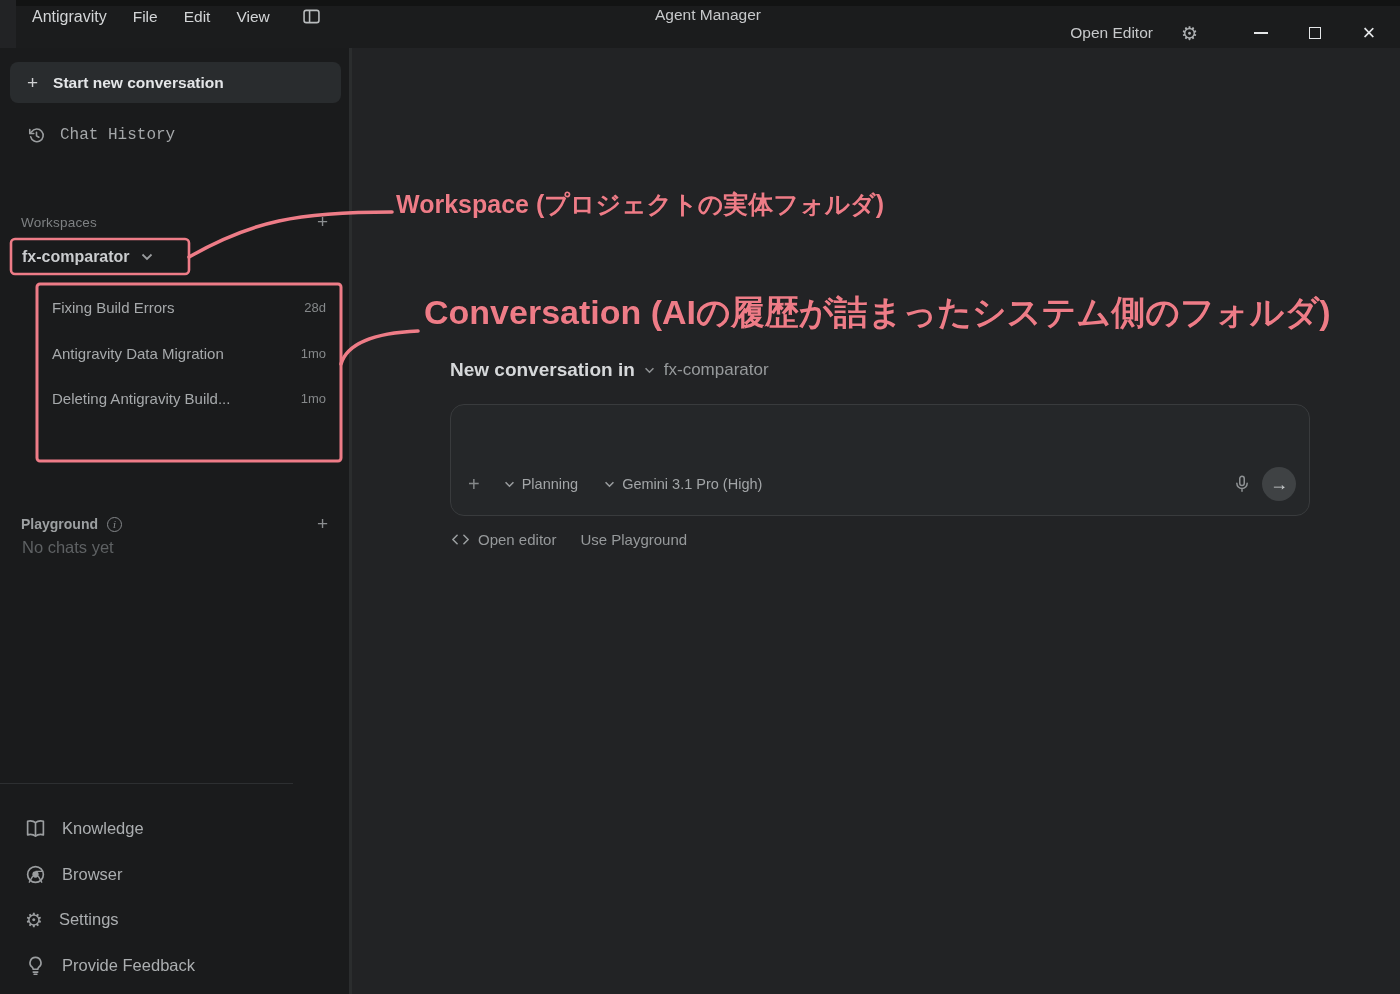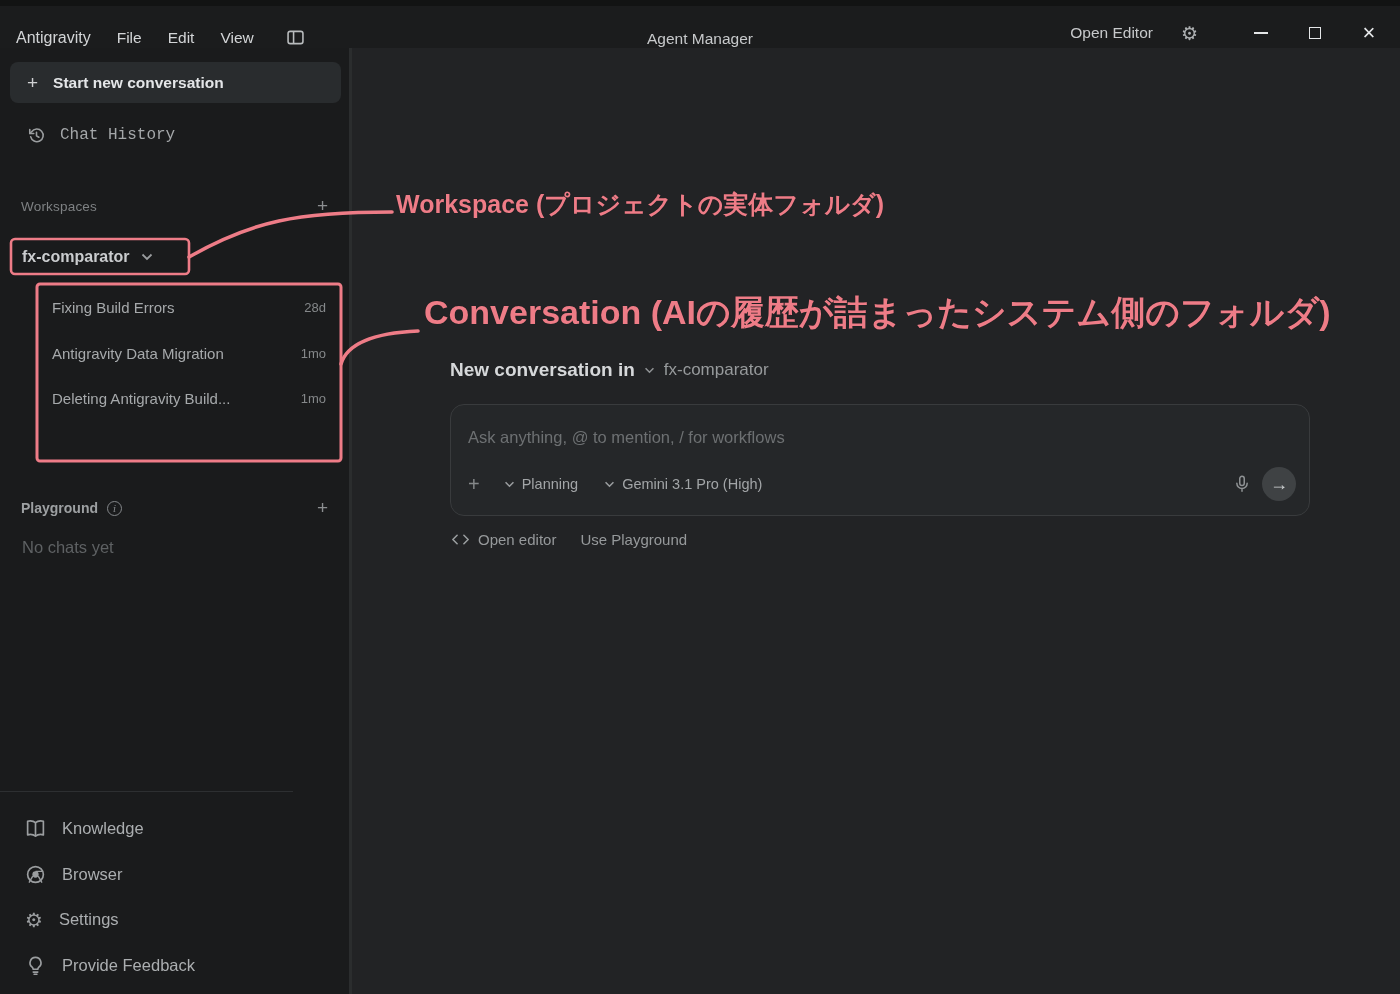--- a/index.html
+++ b/index.html
@@ -1,23 +1,23 @@
 <!DOCTYPE html>
 <html><head>
 <meta charset="utf-8">
 <style>
   * { margin:0; padding:0; box-sizing:border-box; }
   html,body { width:1400px; height:994px; overflow:hidden; background:#222325;
               font-family:"Liberation Sans","DejaVu Sans",sans-serif; }
   .app { position:relative; width:1400px; height:994px; background:#222325; }
 
   
-  .titlebar { position:absolute; top:0; left:0; right:0; height:48px;
+  .titlebar { position:absolute; top:0; left:16px; right:0; height:48px;
               background:#1b1c1d; border-top:6px solid #121313;
-              display:flex; align-items:flex-end; padding:0 14px; z-index:5; }
+              display:flex; align-items:flex-start; padding:0 14px; z-index:5; }
   .menu { display:flex; align-items:center; }
   .menu-item { color:#d3d5d7; font-size:15.5px; padding:0 13px; cursor:default; }
   .menu-item:first-child { padding-left:2px; font-size:16px; }
   .panel-toggle { margin-left:18px; color:#b9bcbe; display:flex; align-items:center; }
   .tb-title { position:absolute; left:50%; transform:translateX(-50%);
               color:#c7c9cb; font-size:15.5px; }
   .tb-right { position:absolute; right:0; top:6px; height:42px; display:flex; align-items:center; }
   .open-editor { color:#c7c9cb; font-size:15.5px; margin-right:28px; }
   .tb-gear { color:#aeb1b3; font-size:19px; margin-right:40px; line-height:1; }
   .win-btn { width:46px; height:42px; display:flex; align-items:center; justify-content:center;
@@ -31,42 +31,42 @@
              background:#1a1b1c; border-right:3px solid #2b2d2e; }
   .start-btn { position:absolute; top:14px; left:10px; width:331px; height:41px;
                background:#292c2e; border:none; border-radius:8px; color:#e4e6e8;
                font-family:inherit; font-size:15.5px; font-weight:700;
                display:flex; align-items:center; gap:15px; padding-left:17px; cursor:pointer; }
   .start-plus { font-weight:400; font-size:19px; color:#cfd1d3; }
   .side-row { display:flex; align-items:center; gap:14px; color:#a4a7a9; font-size:16px; }
   .chat-history { position:absolute; top:69px; left:10px; width:331px; height:36px;
                   padding-left:17px; border-radius:7px;font-family:Liberation Mono, monospace; }
   .sec-header { position:absolute; left:0; width:352px; height:34px; display:flex;
-                align-items:center; padding:0 24px 0 21px; }
+                align-items:center; padding:0 24px 0 21px;margin-top:16px; }
   .sec-label { color:#7e8183; font-size:13.5px; letter-spacing:.2px; }
   .sec-plus { margin-left:auto; color:#8b8e90; font-size:19px; font-weight:400; }
   .ws-header { top:141px; }
   .workspace-row { position:absolute; top:191px; left:0; height:36px; width:352px;
                    display:flex; align-items:center; gap:11px; padding-left:22px; }
   .workspace-name { color:#caccce; font-size:16px; font-weight:600; }
   .chev { color:#9a9d9f; display:flex; align-items:center; }
   .conv-list { position:absolute; top:237px; left:0; width:352px; }
   .conv-row { height:45.5px; display:flex; align-items:center;
               padding:0 26px 0 52px; cursor:pointer; }
   .conv-title { color:#a6a9ab; font-size:15px; white-space:nowrap; overflow:hidden; }
   .conv-time { margin-left:auto; color:#85888a; font-size:13px; padding-left:8px; }
   .pg-header { top:443px; }
   .pg-label { color:#9da0a2; font-size:14px; font-weight:700; }
   .info-icon { width:15px; height:15px; border:1.3px solid #84878a; border-radius:50%;
                color:#84878a; font-size:10px; display:inline-flex; align-items:center;
                justify-content:center; margin-left:9px; font-family:"DejaVu Serif",serif;
                font-style:italic; }
   .no-chats { position:absolute; top:490px; left:22px; color:#5e6163; font-size:16.5px; }
   .side-footer { position:absolute; bottom:0; left:0; width:293px;
-                 border-top:1px solid #2d2f31; padding:14px 0 6px; }
+                 border-top:1px solid #2d2f31; padding:22px 0 6px; }
   .foot-row { height:45.5px; display:flex; align-items:center; gap:16px;
               padding-left:25px; color:#abaeb0; font-size:16.5px; cursor:pointer; }
   .foot-ic { color:#9b9ea0; display:flex; align-items:center; }
   .gear-glyph { font-size:20px; line-height:1; }
 
   
   .heading { position:absolute; left:450px; top:359px; display:flex;
              align-items:center; gap:9px; }
   .heading-prefix { color:#d6d8da; font-size:19px; font-weight:700; }
   .heading-ws { color:#979a9c; font-size:17px; }
@@ -221,21 +221,20 @@
       <span class="heading-prefix">New conversation in</span>
       <span class="chev">
         <svg width="11" height="7" viewBox="0 0 12 8" fill="none" stroke="#8f9294" stroke-width="1.8">
             <polyline points="1.5,1.5 6,6 10.5,1.5"></polyline>
           </svg>
       </span>
       <span class="heading-ws">fx-comparator</span>
     </div>
 
     <div class="composer">
-      <div class="placeholder">Ask anything, @ to mention, / for workflows</div>
       <div class="composer-bar">
         <span class="comp-plus">+</span>
         <span class="chip">
           <span class="chev">
             <svg width="11" height="7" viewBox="0 0 12 8" fill="none" stroke="currentColor" stroke-width="1.8">
                 <polyline points="1.5,1.5 6,6 10.5,1.5"></polyline>
               </svg>
           </span>
           <span>Planning</span>
         </span>

